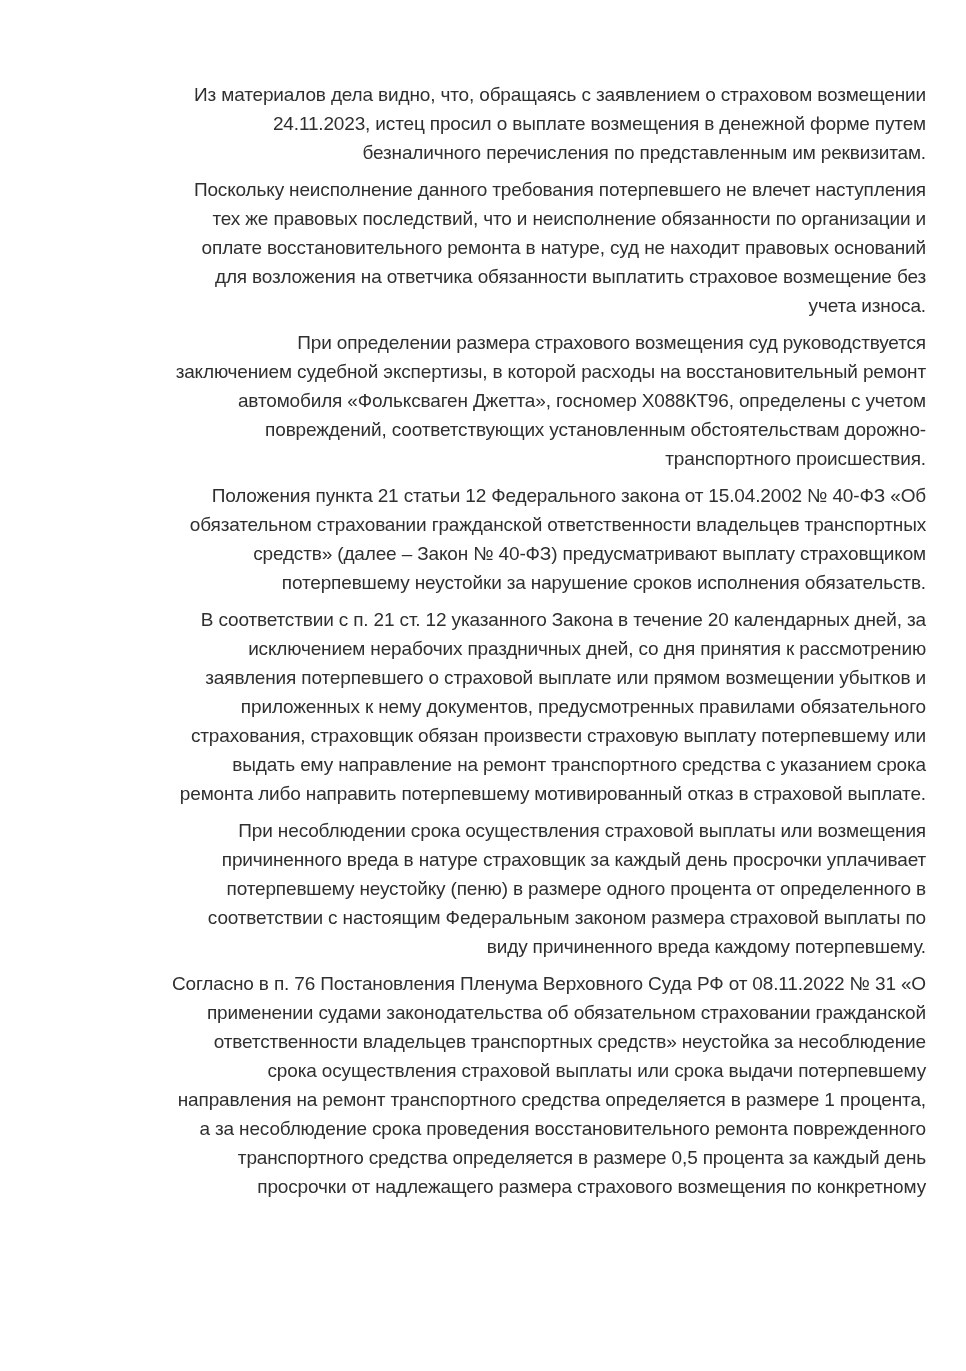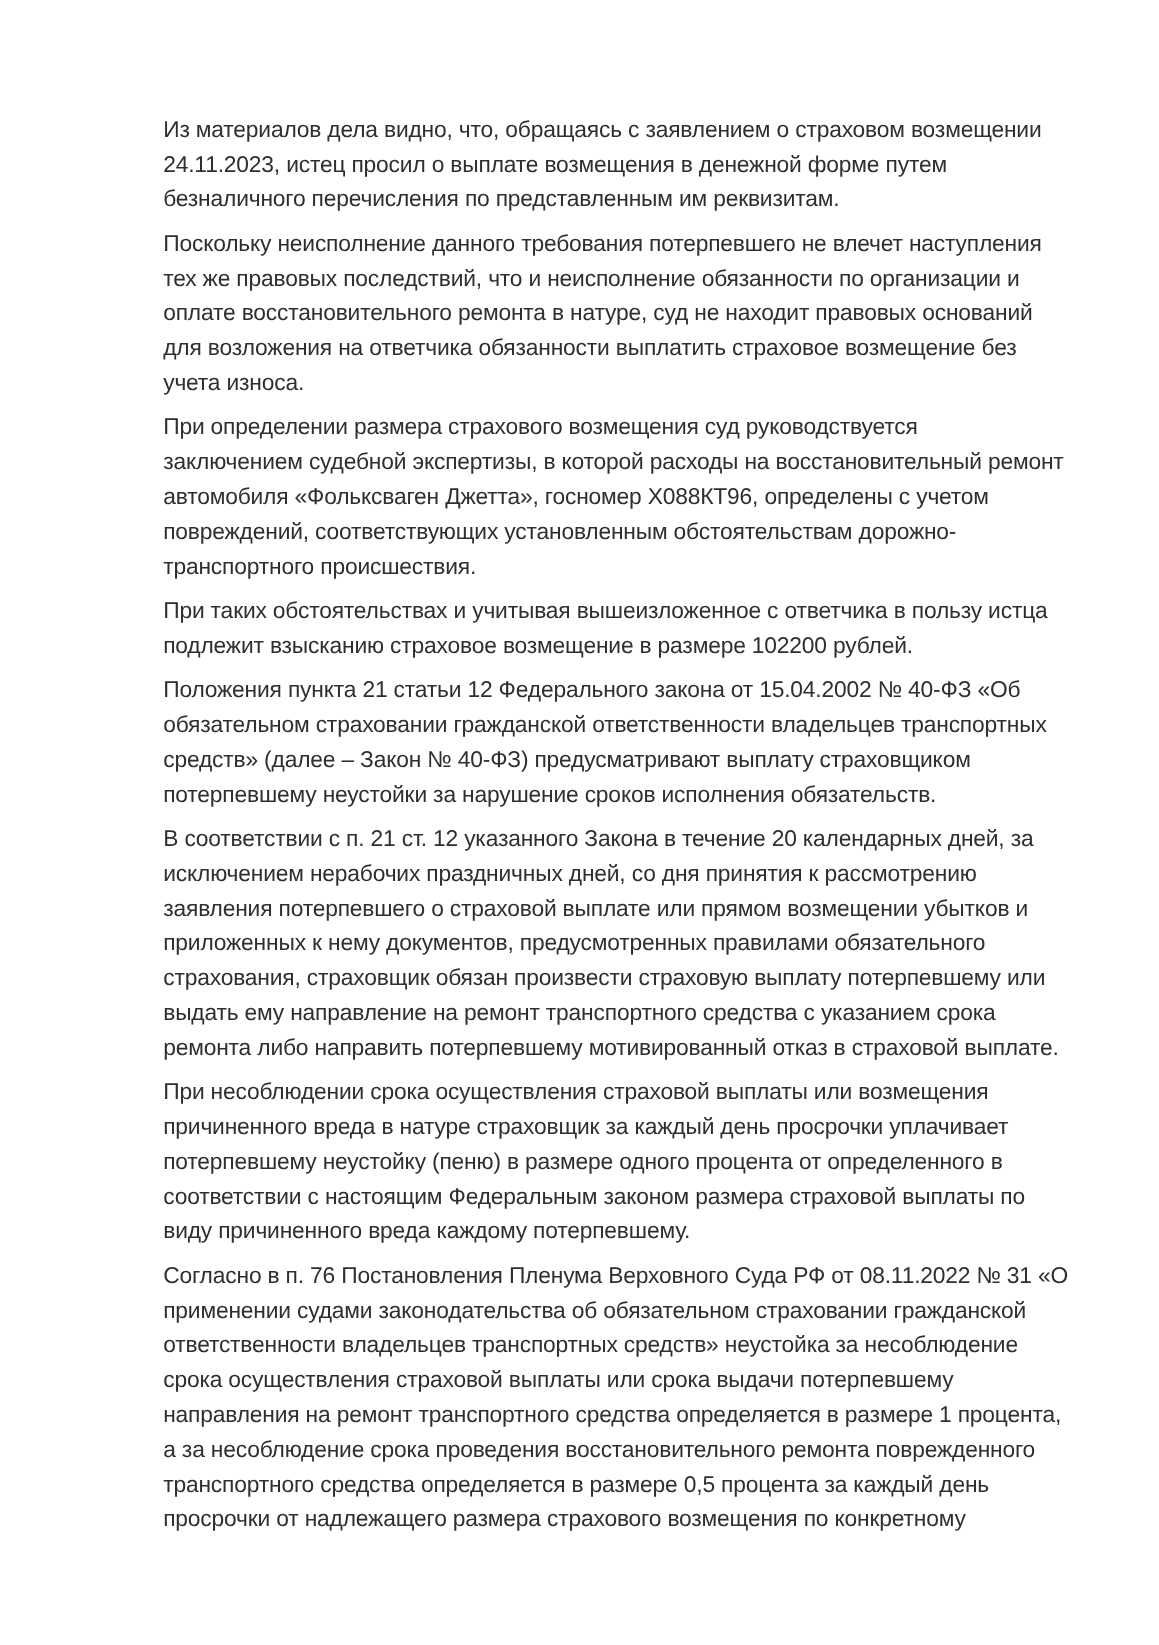--- a/index.html
+++ b/index.html
@@ -10,22 +10,23 @@
     width: 966px;
     height: 1371px;
     background: #ffffff;
     overflow: hidden;
     position: relative;
     font-family: "Liberation Sans", sans-serif;
   }
   .doc-page {
     position: absolute;
     left: 136px;
-    top: 94px;
+    top: 80px;
     width: 790px;
+    text-align: right;
   }
   .para {
     margin: 0 0 8px 0;
     font-size: 19px;
     line-height: 29px;
     letter-spacing: -0.15px;
     color: #2f2f2f;
     white-space: pre;
     font-family: "Liberation Sans", sans-serif;
   }
@@ -40,22 +41,20 @@
   <p class="para">Поскольку неисполнение данного требования потерпевшего не влечет наступления
 тех же правовых последствий, что и неисполнение обязанности по организации и
 оплате восстановительного ремонта в натуре, суд не находит правовых оснований
 для возложения на ответчика обязанности выплатить страховое возмещение без
 учета износа.</p>
   <p class="para">При определении размера страхового возмещения суд руководствуется
 заключением судебной экспертизы, в которой расходы на восстановительный ремонт
 автомобиля «Фольксваген Джетта», госномер Х088КТ96, определены с учетом
 повреждений, соответствующих установленным обстоятельствам дорожно-
 транспортного происшествия.</p>
-  <p class="para">При таких обстоятельствах и учитывая вышеизложенное с ответчика в пользу истца
-подлежит взысканию страховое возмещение в размере 102200 рублей.</p>
   <p class="para">Положения пункта 21 статьи 12 Федерального закона от 15.04.2002 № 40-ФЗ «Об
 обязательном страховании гражданской ответственности владельцев транспортных
 средств» (далее – Закон № 40-ФЗ) предусматривают выплату страховщиком
 потерпевшему неустойки за нарушение сроков исполнения обязательств.</p>
   <p class="para">В соответствии с п. 21 ст. 12 указанного Закона в течение 20 календарных дней, за
 исключением нерабочих праздничных дней, со дня принятия к рассмотрению
 заявления потерпевшего о страховой выплате или прямом возмещении убытков и
 приложенных к нему документов, предусмотренных правилами обязательного
 страхования, страховщик обязан произвести страховую выплату потерпевшему или
 выдать ему направление на ремонт транспортного средства с указанием срока

